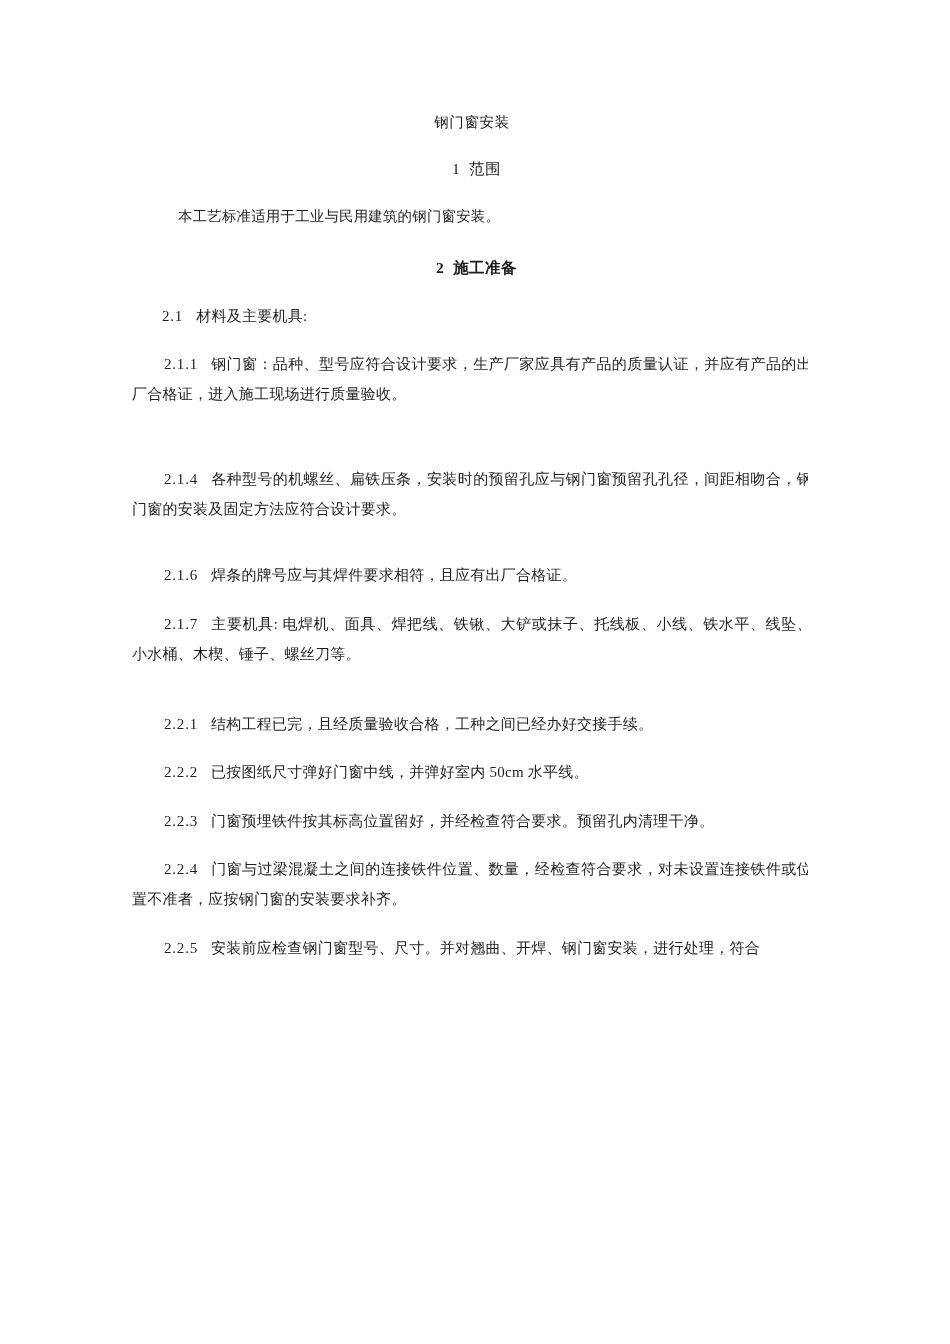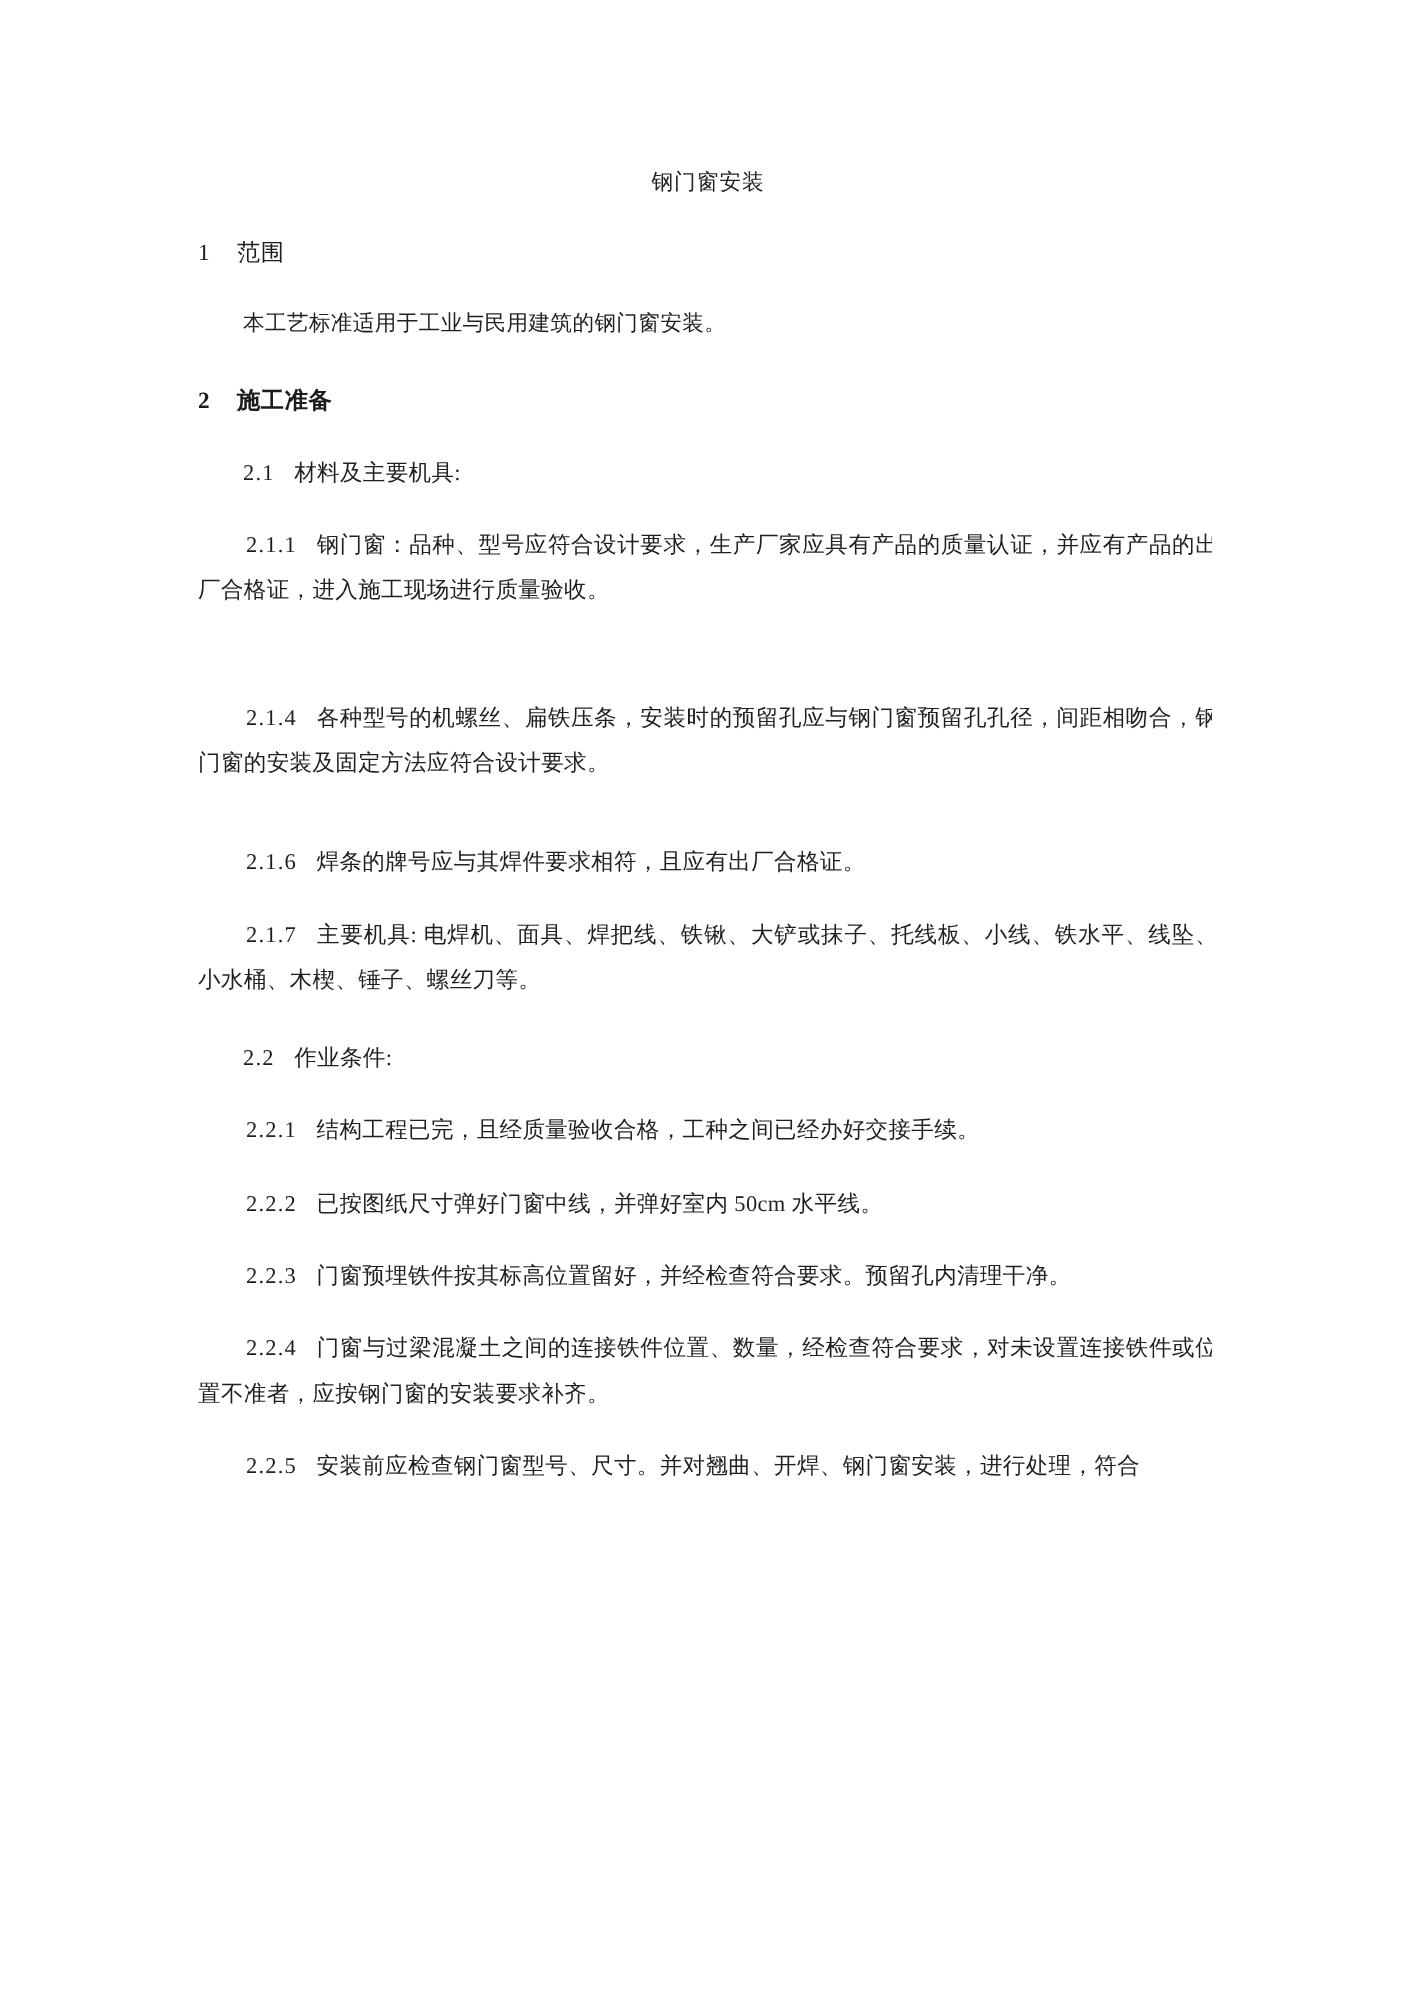--- a/index.html
+++ b/index.html
@@ -32,33 +32,34 @@
     color: #232323;
   }
   
   .h1-line {
     font-size: 15.5px;
     line-height: 1.4;
     margin-top: 26px;
     text-indent: 0;
     letter-spacing: 0.4px;
     color: #1c1c1c;
+    text-align: center;
   }
   .h1-line .num {
     display: inline-block;
     min-width: 26px;
   }
   .h1-line.bold {
     font-weight: 700;
   }
   
   .para {
     font-size: 14.4px;
     line-height: 2.02;
-    margin: 0;
+    margin: 16px;
     text-indent: 30px;
     letter-spacing: 0.25px;
     text-align: justify;
     text-justify: inter-ideograph;
     color: #1f1f1f;
   }
   .para.gap-md { margin-top: 22px; }
   
   .clause {
     font-size: 15px;
@@ -110,21 +111,20 @@
 
     <div class="spacer-18"></div>
 
     <div class="spacer-18"></div>
     <div class="clause lvl3"><span class="cnum">2.1.6</span><span class="cgap"></span><span>焊条的牌号应与其焊件要求相符，且应有出厂合格证。</span></div>
 
     <div class="spacer-18"></div>
     <div class="clause lvl3"><span class="cnum">2.1.7</span><span class="cgap"></span><span>主要机具: 电焊机、面具、焊把线、铁锹、大铲或抹子、托线板、小线、铁水平、线坠、小水桶、木楔、锤子、螺丝刀等。</span></div>
 
     <div class="spacer-22"></div>
-    <div class="clause lvl2"><span class="cnum">2.2</span><span class="cgap"></span><span>作业条件:</span></div>
 
     <div class="spacer-18"></div>
     <div class="clause lvl3"><span class="cnum">2.2.1</span><span class="cgap"></span><span>结构工程已完，且经质量验收合格，工种之间已经办好交接手续。</span></div>
 
     <div class="spacer-18"></div>
     <div class="clause lvl3"><span class="cnum">2.2.2</span><span class="cgap"></span><span>已按图纸尺寸弹好门窗中线，并弹好室内 50cm 水平线。</span></div>
 
     <div class="spacer-18"></div>
     <div class="clause lvl3"><span class="cnum">2.2.3</span><span class="cgap"></span><span>门窗预埋铁件按其标高位置留好，并经检查符合要求。预留孔内清理干净。</span></div>
 

